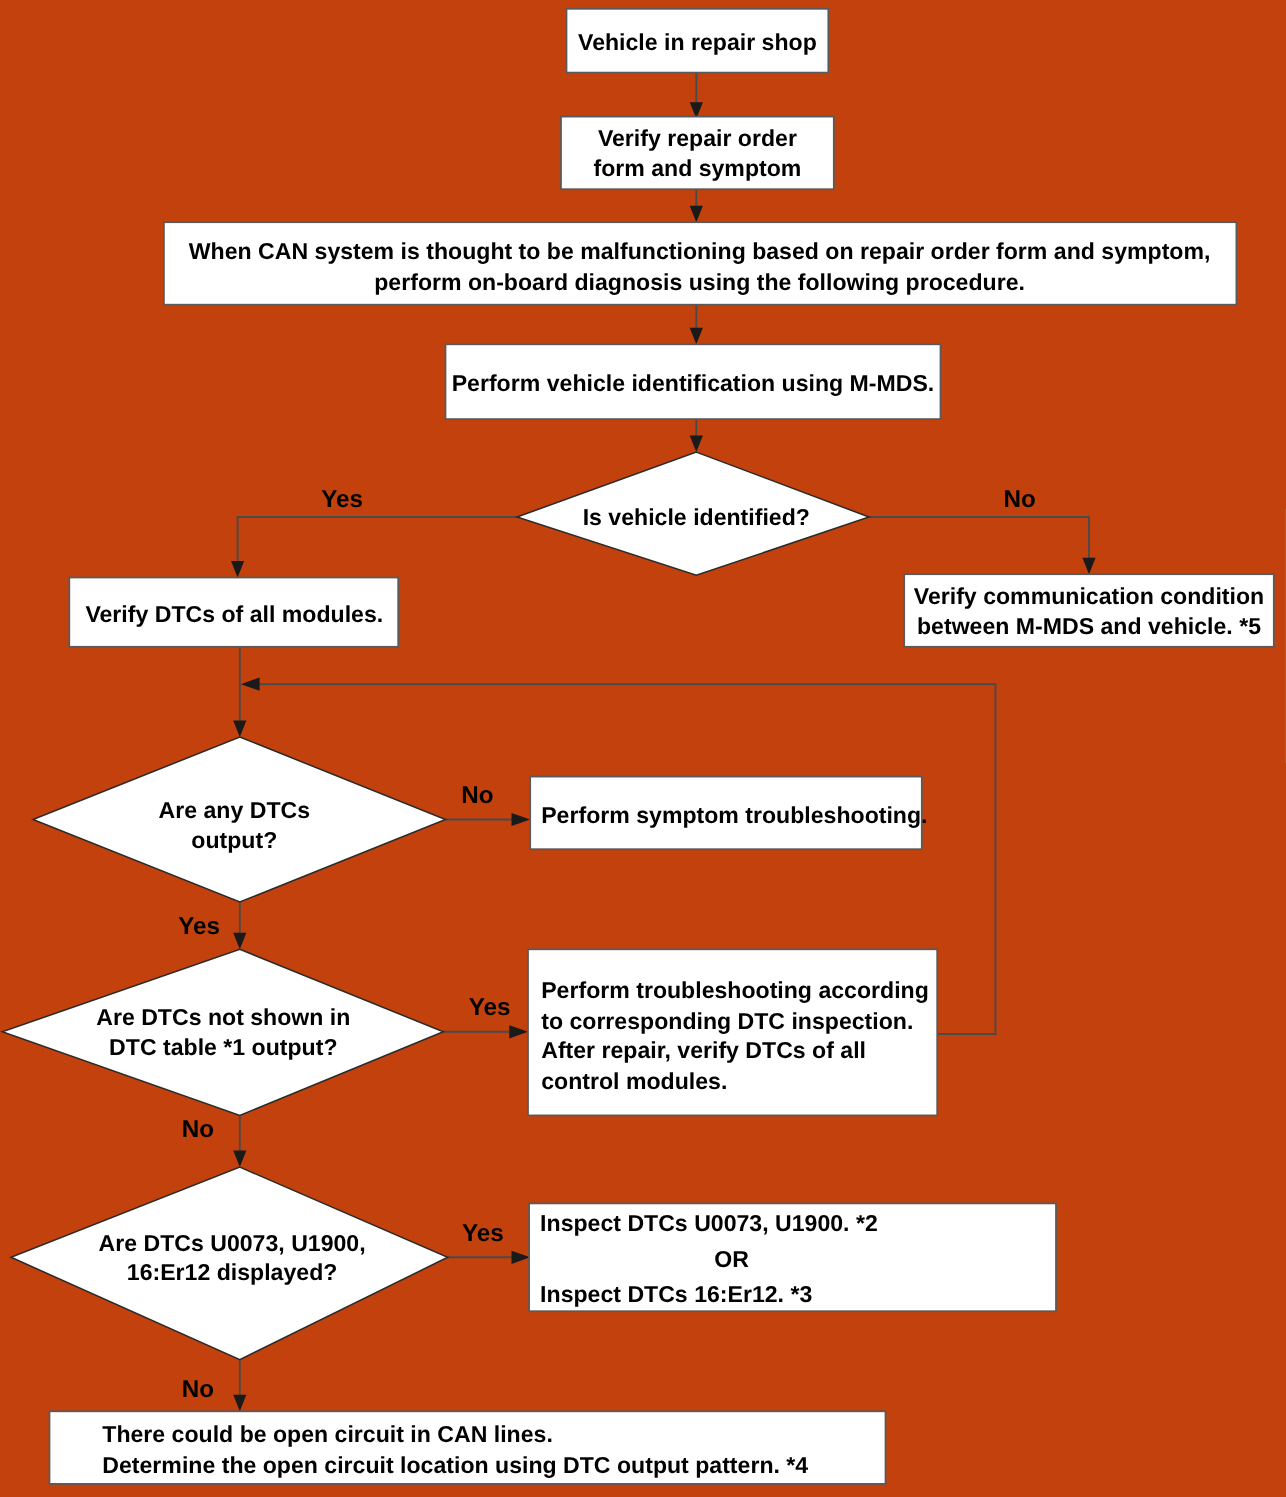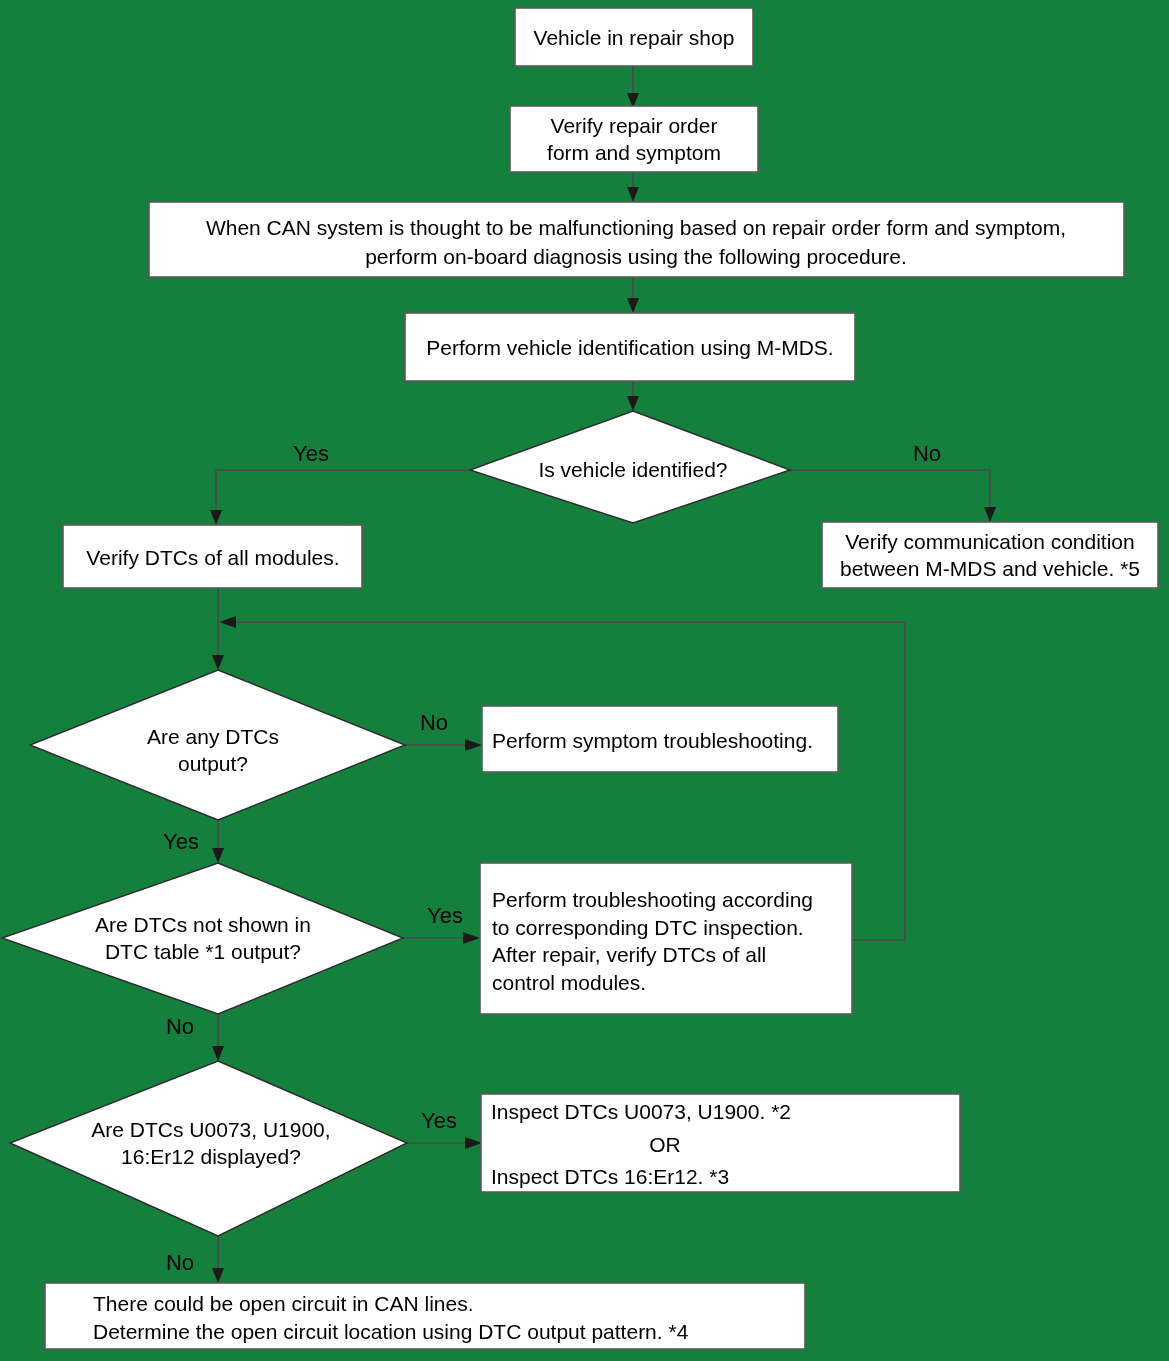--- a/index.html
+++ b/index.html
@@ -4,22 +4,23 @@
 <style>
   html, body {
     margin: 0;
     padding: 0;
     background: #ffffff;
   }
   #flowchart-root {
     position: relative;
     width: 1169px;
     height: 1361px;
-    background: #15803d;
+    background: #c2410c;
     font-family: "Liberation Sans", sans-serif;
+    font-weight: bold;
   }
   svg.flow {
     display: block;
     width: 1169px;
     height: 1361px;
   }
   .node-box {
     fill: #ffffff;
     stroke: #5a5a5a;
     stroke-width: 1.6;

